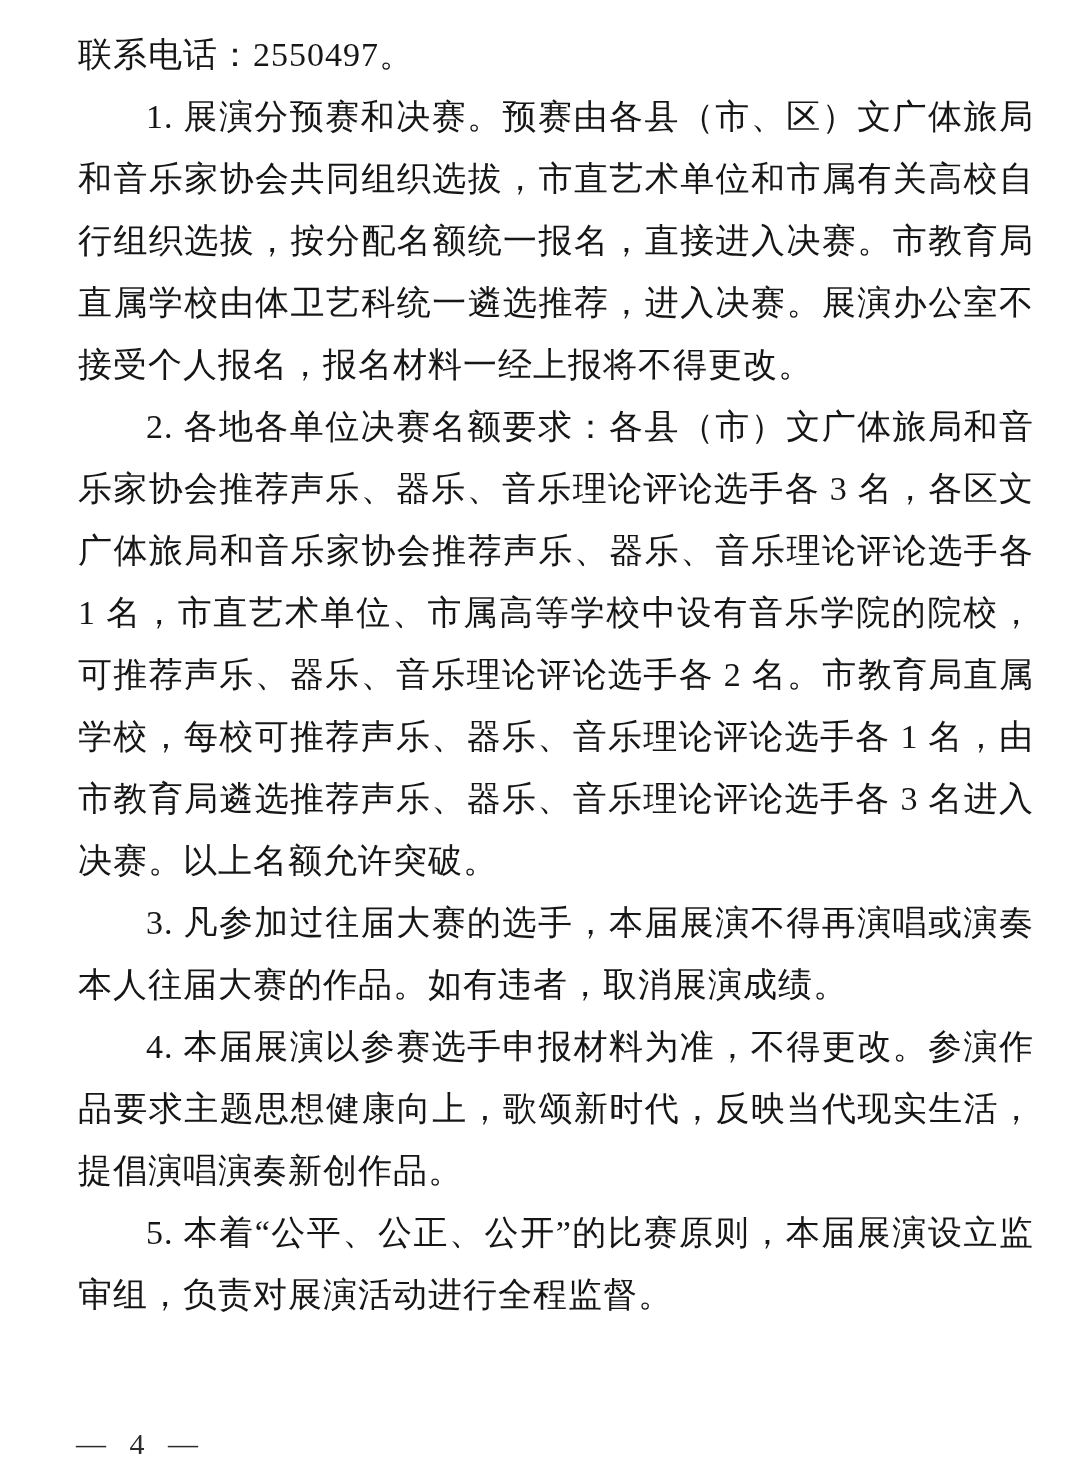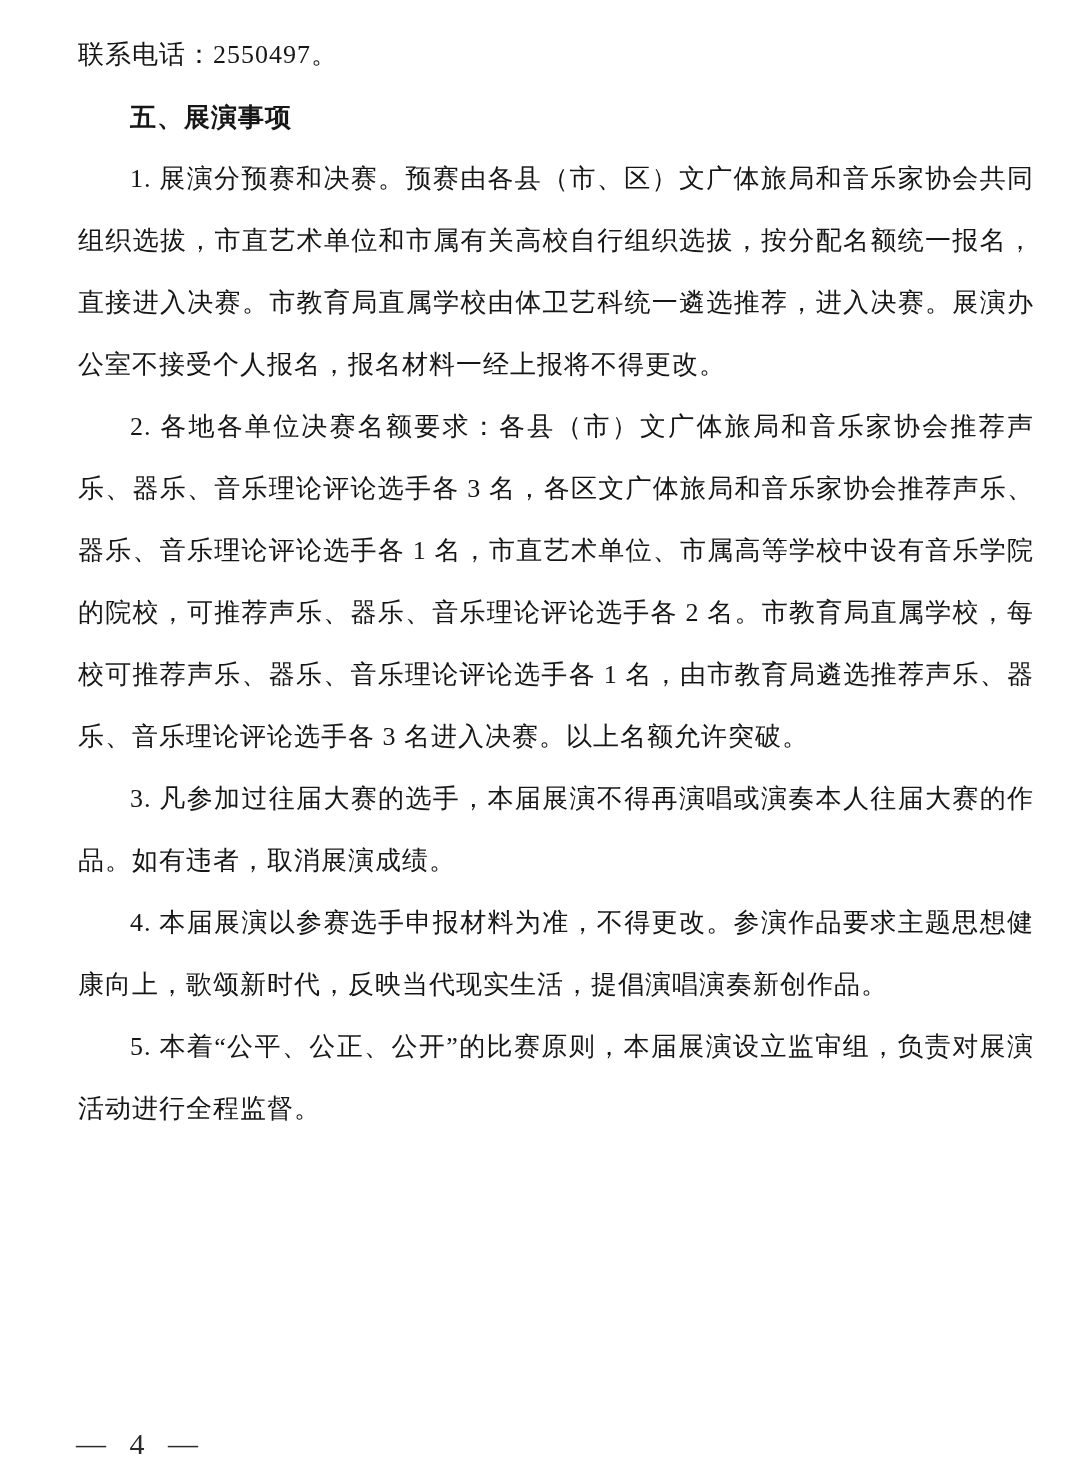--- a/index.html
+++ b/index.html
@@ -16,21 +16,21 @@
   }
   .doc {
     position: relative;
     box-sizing: border-box;
     width: 1080px;
     height: 1475px;
     padding: 24px 46px 0 78px;
     background: #ffffff;
   }
   .line, .para, .heading {
-    font-size: 26px;
+    font-size: 34px;
     line-height: 62px;
     margin: 0;
     text-align: justify;
     text-justify: inter-ideograph;
     letter-spacing: 1px;
   }
   .no-indent {
     text-indent: 0;
   }
   .heading {
@@ -49,21 +49,20 @@
     color: #2a2a2a;
     letter-spacing: 8px;
   }
 </style>
 </head>
 <body>
 
 <div class="doc">
   <p class="line no-indent">联系电话：2550497。</p>
 
-  <h2 class="heading">五、展演事项</h2>
 
   <p class="para">1. 展演分预赛和决赛。预赛由各县（市、区）文广体旅局和音乐家协会共同组织选拔，市直艺术单位和市属有关高校自行组织选拔，按分配名额统一报名，直接进入决赛。市教育局直属学校由体卫艺科统一遴选推荐，进入决赛。展演办公室不接受个人报名，报名材料一经上报将不得更改。</p>
 
   <p class="para">2. 各地各单位决赛名额要求：各县（市）文广体旅局和音乐家协会推荐声乐、器乐、音乐理论评论选手各 3 名，各区文广体旅局和音乐家协会推荐声乐、器乐、音乐理论评论选手各 1 名，市直艺术单位、市属高等学校中设有音乐学院的院校，可推荐声乐、器乐、音乐理论评论选手各 2 名。市教育局直属学校，每校可推荐声乐、器乐、音乐理论评论选手各 1 名，由市教育局遴选推荐声乐、器乐、音乐理论评论选手各 3 名进入决赛。以上名额允许突破。</p>
 
   <p class="para">3. 凡参加过往届大赛的选手，本届展演不得再演唱或演奏本人往届大赛的作品。如有违者，取消展演成绩。</p>
 
   <p class="para">4. 本届展演以参赛选手申报材料为准，不得更改。参演作品要求主题思想健康向上，歌颂新时代，反映当代现实生活，提倡演唱演奏新创作品。</p>
 
   <p class="para">5. 本着“公平、公正、公开”的比赛原则，本届展演设立监审组，负责对展演活动进行全程监督。</p>

